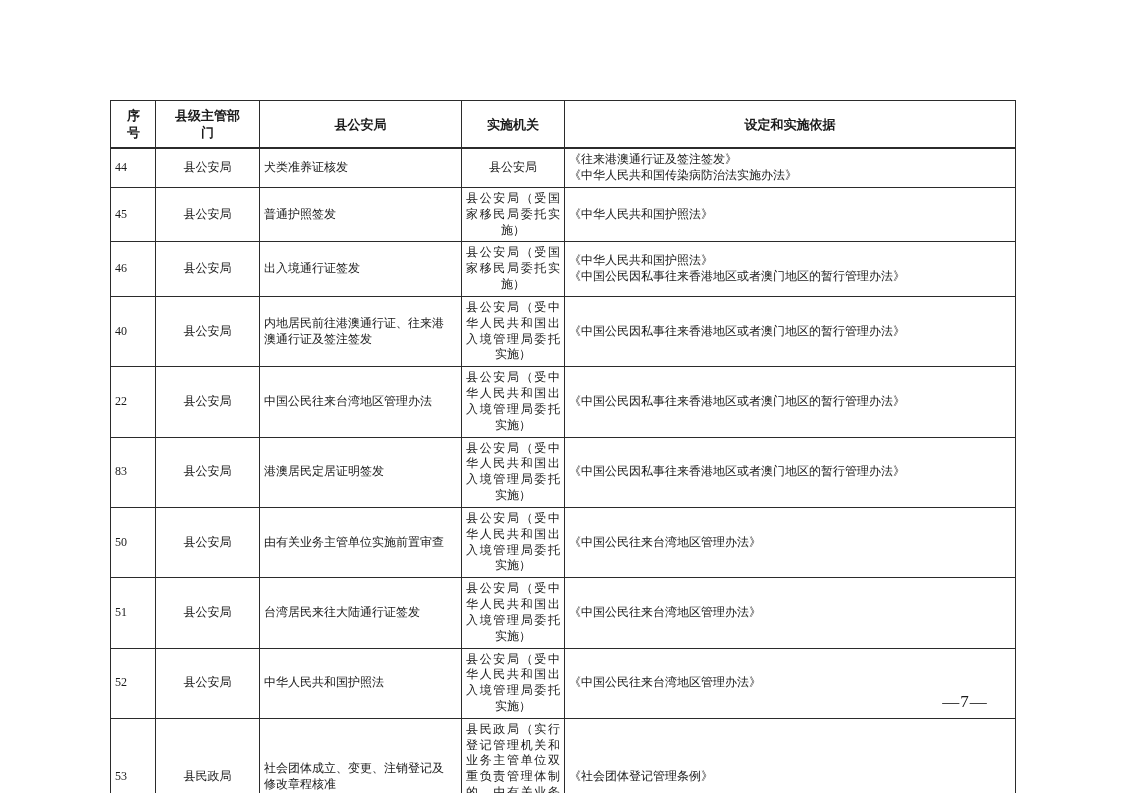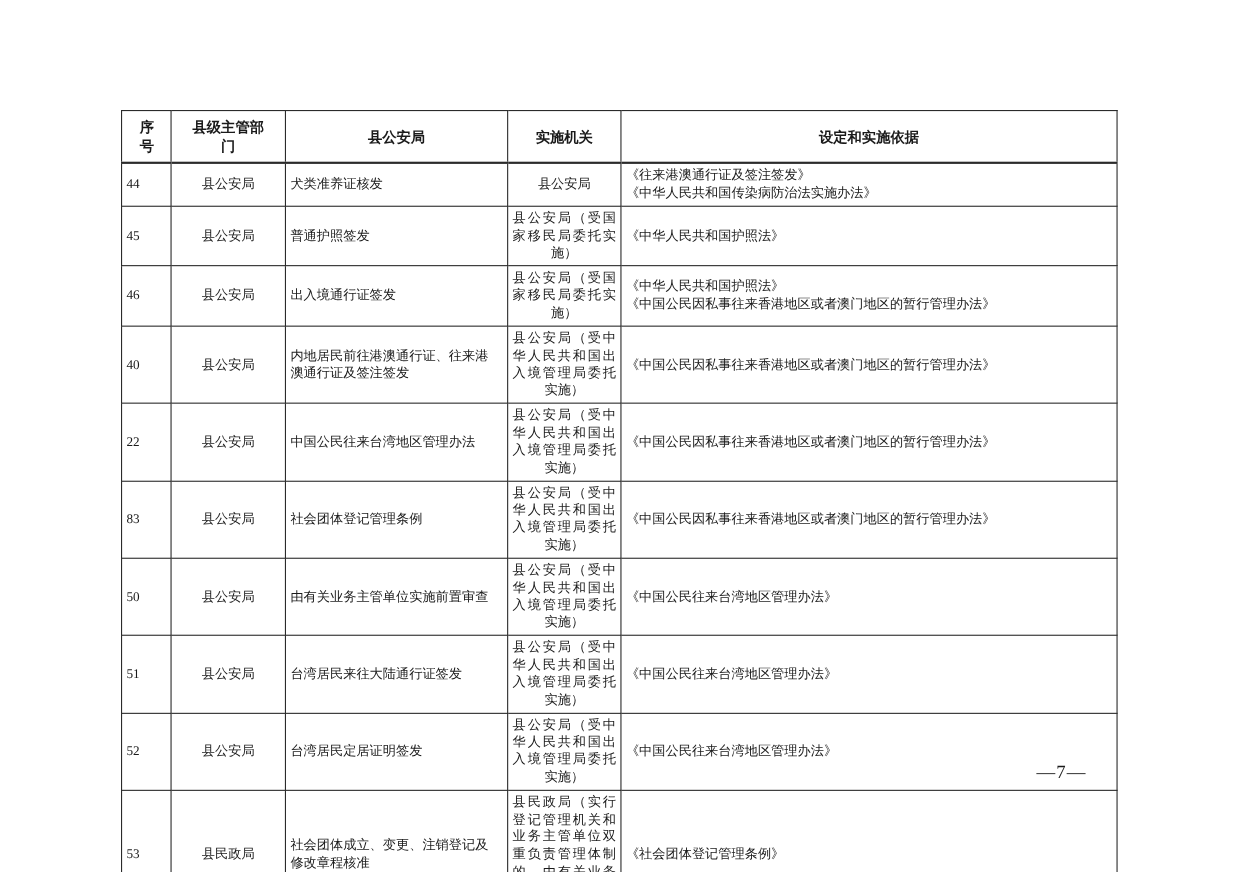--- a/index.html
+++ b/index.html
@@ -110,42 +110,42 @@
       <tr>
         <td class="col-no">22</td>
         <td class="col-dept">县公安局</td>
         <td class="col-item">中国公民往来台湾地区管理办法</td>
         <td class="col-agency">县公安局（受中华人民共和国出入境管理局委托实施）</td>
         <td class="col-basis">《中国公民因私事往来香港地区或者澳门地区的暂行管理办法》</td>
       </tr>
       <tr>
         <td class="col-no">83</td>
         <td class="col-dept">县公安局</td>
-        <td class="col-item">社会团体登记管理条例</td>
+        <td class="col-item">港澳居民定居证明签发</td>
         <td class="col-agency">县公安局（受中华人民共和国出入境管理局委托实施）</td>
         <td class="col-basis">《中国公民因私事往来香港地区或者澳门地区的暂行管理办法》</td>
       </tr>
       <tr>
         <td class="col-no">50</td>
         <td class="col-dept">县公安局</td>
         <td class="col-item">由有关业务主管单位实施前置审查</td>
         <td class="col-agency">县公安局（受中华人民共和国出入境管理局委托实施）</td>
         <td class="col-basis">《中国公民往来台湾地区管理办法》</td>
       </tr>
       <tr>
         <td class="col-no">51</td>
         <td class="col-dept">县公安局</td>
         <td class="col-item">台湾居民来往大陆通行证签发</td>
         <td class="col-agency">县公安局（受中华人民共和国出入境管理局委托实施）</td>
         <td class="col-basis">《中国公民往来台湾地区管理办法》</td>
       </tr>
       <tr>
         <td class="col-no">52</td>
         <td class="col-dept">县公安局</td>
-        <td class="col-item">台湾居民定居证明签发</td>
+        <td class="col-item">中华人民共和国护照法</td>
         <td class="col-agency">县公安局（受中华人民共和国出入境管理局委托实施）</td>
         <td class="col-basis">《中国公民往来台湾地区管理办法》</td>
       </tr>
       <tr>
         <td class="col-no">53</td>
         <td class="col-dept">县民政局</td>
         <td class="col-item">社会团体成立、变更、注销登记及修改章程核准</td>
         <td class="col-agency">县民政局（实行登记管理机关和业务主管单位双重负责管理体制的，由有关业务主管单位实施前置审查）</td>
         <td class="col-basis">《社会团体登记管理条例》</td>
       </tr>

